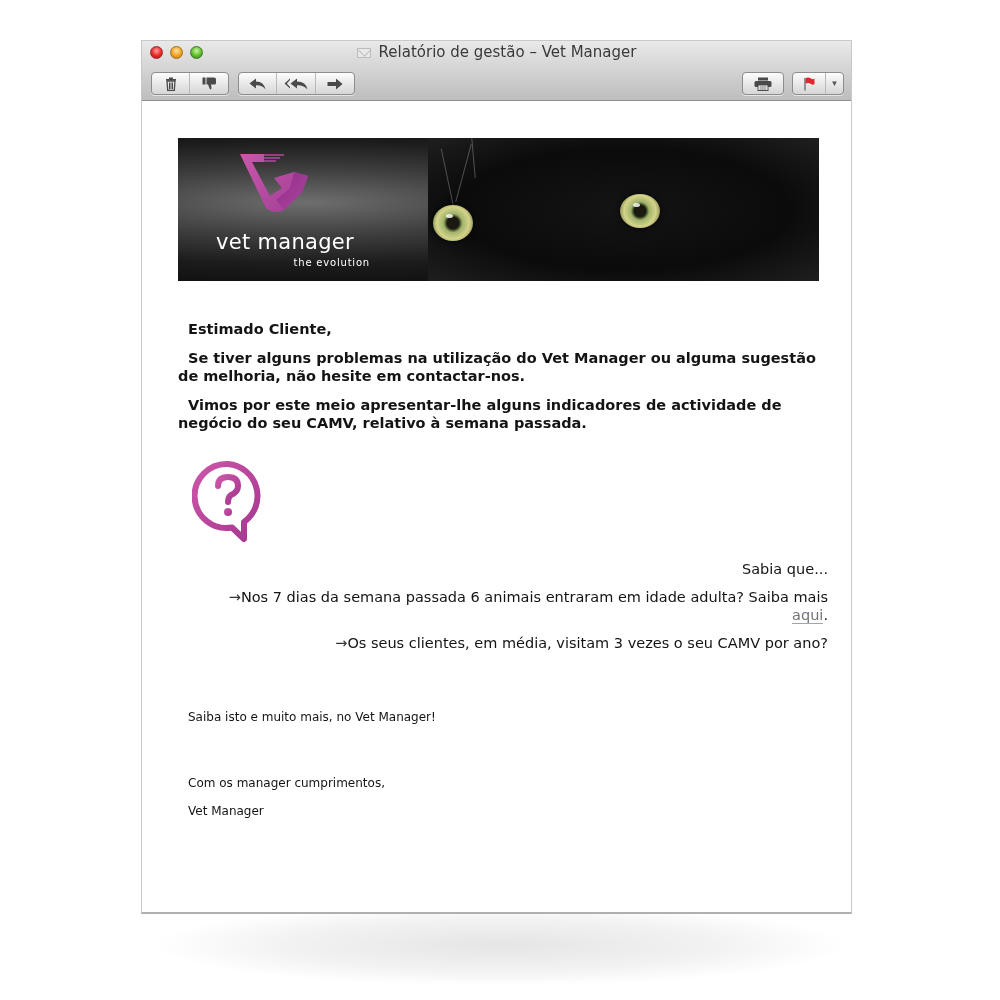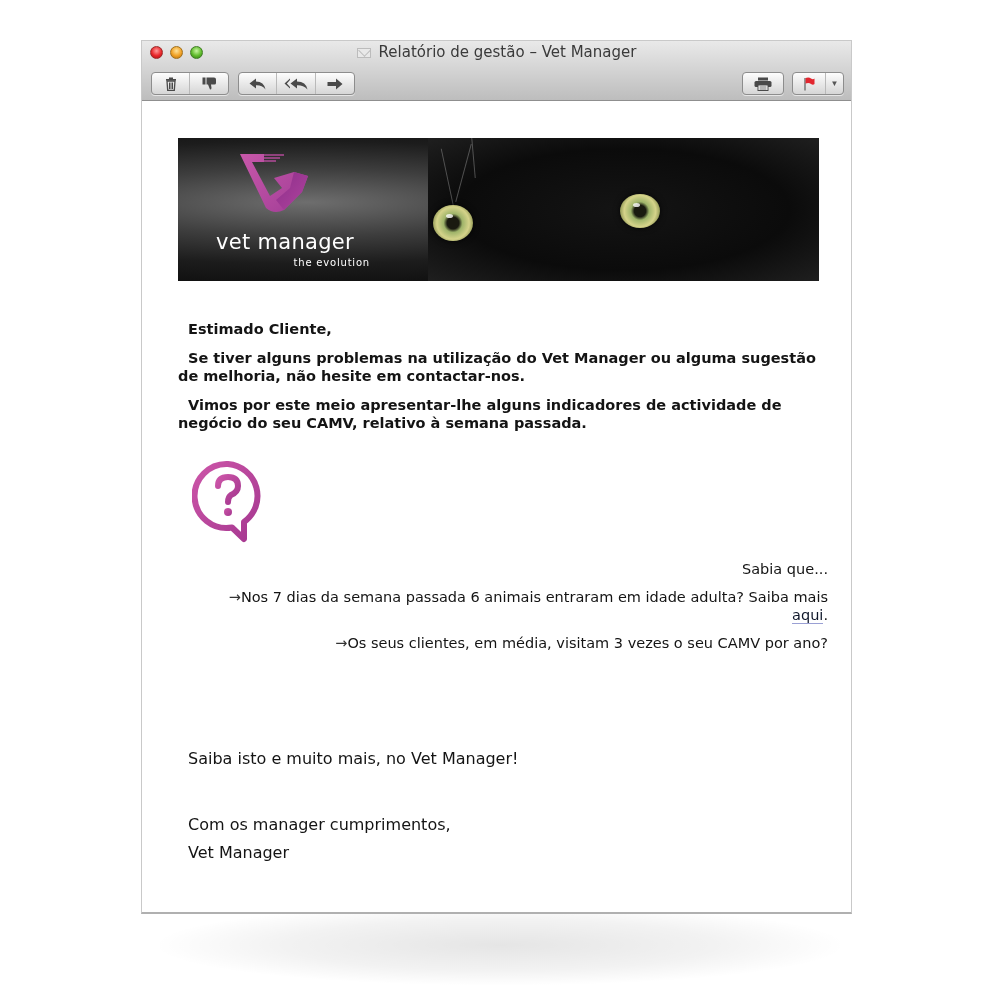--- a/index.html
+++ b/index.html
@@ -84,24 +84,24 @@
   }
   .body-text p { margin-bottom: 11px; font-weight: bold; }
   .indent { padding-left: 10px; }
 
   .qicon { position: absolute; left: 50px; top: 358px; width: 72px; height: 84px; }
 
   .sabia { position: absolute; left: 36px; top: 458px; width: 650px;
     font-family: "DejaVu Sans", sans-serif; font-size: 14.5px; color: #141414; line-height: 18px; }
   .sabia p { margin-bottom: 10px; text-align: right; }
   .arrow { display: inline-block; width: 26px; padding-left: 10px; color: #333; }
-  a.link { color: #0f172a; text-decoration: none; border-bottom: 1px solid #9aa0d4; }
-
-  .closing { position: absolute; left: 36px; top: 648px; width: 650px;
-    font-family: "DejaVu Sans", sans-serif; font-size: 16px; color: #141414; line-height: 18px; }
+  a.link { color: #737373; text-decoration: none; border-bottom: 1px solid #9aa0d4; }
+
+  .closing { position: absolute; left: 36px; top: 606px; width: 650px;
+    font-family: "DejaVu Sans", sans-serif; font-size: 12px; color: #141414; line-height: 18px; }
   .closing .gap { height: 38px; }
   .closing p { margin-bottom: 10px; }
 </style>
 </head>
 <body>
 
 <div class="shadow"></div>
 
 <div class="window">
   <div class="titlebar">

